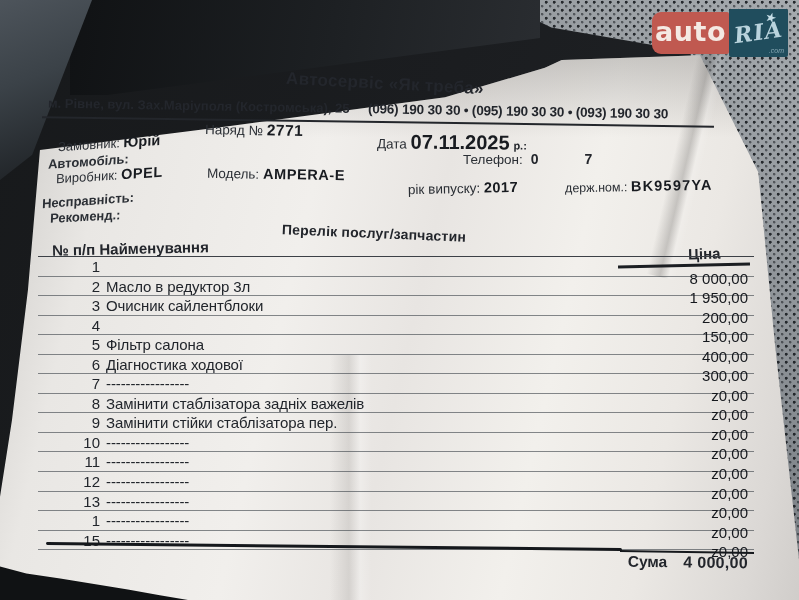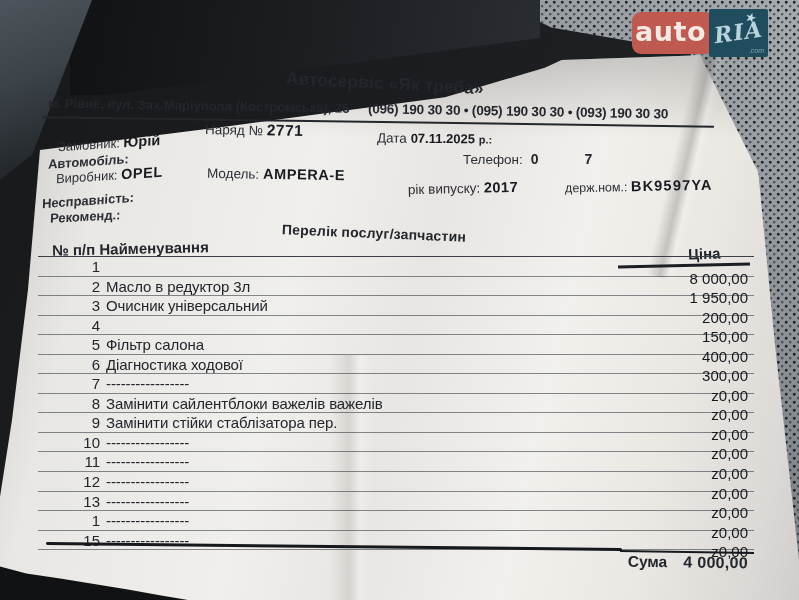--- a/index.html
+++ b/index.html
@@ -28,21 +28,21 @@
   .paper::before{content:'';position:absolute;inset:0;
     background:linear-gradient(to bottom, rgba(110,108,106,.30) 10%, rgba(255,255,255,0) 23%);}
   .crease-right{position:absolute;left:672px;top:50px;width:30px;height:230px;transform:rotate(13deg);
     background:linear-gradient(90deg,transparent,rgba(92,90,88,.28) 45%,rgba(255,255,255,.14) 75%,transparent);}
   .crease-mid{position:absolute;left:330px;top:355px;width:42px;height:245px;
     background:linear-gradient(90deg,rgba(140,135,130,0),rgba(118,114,110,.17) 45%,rgba(255,255,255,.25) 72%,transparent);}
   .torn{position:absolute;left:0;top:560px;width:188px;height:40px;background:#101214;
     clip-path:polygon(0 16%,14% 34%,32% 46%,50% 60%,68% 74%,85% 88%,100% 100%,0 100%);}
 
   
-  .logo{position:absolute;left:632px;top:9px;width:136px;height:48px;}
+  .logo{position:absolute;left:652px;top:9px;width:136px;height:48px;}
   .logo .autobox{position:absolute;left:0;top:3px;width:77px;height:42px;background:#c05950;
     border-radius:9px 2px 2px 9px;display:flex;align-items:center;justify-content:center;}
   .logo .autobox span{color:#f4e9e3;font-size:27px;font-weight:bold;letter-spacing:.5px;
     font-family:"DejaVu Sans",sans-serif;margin-top:-3px;}
   .logo .riabox{position:absolute;left:77px;top:0;width:59px;height:48px;background:#204d5d;border-radius:2px;}
   .logo .riabox .ria{position:absolute;left:5px;top:10px;font-family:"DejaVu Serif",serif;
     font-style:italic;font-weight:bold;font-size:22px;color:#b9d3dd;transform:rotate(-8deg);letter-spacing:1px;}
   .logo .riabox .star{position:absolute;left:36px;top:1px;font-size:13px;color:#c6dde6;transform:rotate(18deg);}
   .logo .riabox .tld{position:absolute;right:4px;bottom:3px;font-size:7px;color:#87a8b4;font-style:italic;}
 
@@ -55,21 +55,21 @@
   .title{left:286px;top:74px;font-size:17px;font-weight:bold;transform:rotate(3deg);letter-spacing:.3px;}
   .addrline{left:48px;top:99px;transform:rotate(1deg);font-weight:bold;}
   .addrline .addr{font-size:13px;}
   .addrline .phones{font-size:13.5px;margin-left:14px;letter-spacing:-.2px;}
   .rule-head{left:42px;top:121px;width:672px;height:2px;background:#23262b;transform:rotate(.8deg);}
   .naryad{left:205px;top:121px;transform:rotate(1.2deg);font-size:13.5px;}
   .naryad .val{font-size:15.5px;letter-spacing:.5px;}
   .zamovnyk{left:58px;top:135px;transform:rotate(-3.5deg) skewX(-5deg);font-size:13px;}
   .zamovnyk .val{font-size:14.5px;}
   .dateline{left:377px;top:131px;transform:rotate(.5deg);font-size:13.5px;}
-  .dateline .val{font-size:13px;}
+  .dateline .val{font-size:20px;}
   .dateline .suffix{font-size:11px;font-weight:bold;}
   .telefon{left:419px;top:151px;font-size:13.5px;margin-left:44px;}
   .telefon .v1{font-weight:bold;font-size:14px;margin-left:8px;}
   .telefon .v2{font-weight:bold;font-size:14px;margin-left:46px;}
   .avto{left:48px;top:154px;transform:rotate(-4deg) skewX(-6deg);font-size:13px;}
   .vyrobnyk{left:56px;top:167px;transform:rotate(-3.5deg) skewX(-5deg);font-size:13px;}
   .vyrobnyk .val{font-size:14.5px;letter-spacing:.5px;}
   .model{left:207px;top:166px;transform:rotate(1deg);font-size:13.5px;}
   .model .val{font-size:14.5px;letter-spacing:.6px;}
   .rik{left:408px;top:180px;transform:rotate(-1.2deg);font-size:13.5px;}
@@ -187,21 +187,21 @@
           <span class="no">1</span>
           <span class="pr">8 000,00</span>
         </div>
         <div class="row">
           <span class="no">2</span>
           <span class="nm">Масло в редуктор 3л</span>
           <span class="pr">1 950,00</span>
         </div>
         <div class="row">
           <span class="no">3</span>
-          <span class="nm">Очисник універсальний</span>
+          <span class="nm">Очисник сайлентблоки</span>
           <span class="pr">200,00</span>
         </div>
         <div class="row">
           <span class="no">4</span>
           <span class="pr">150,00</span>
         </div>
         <div class="row">
           <span class="no">5</span>
           <span class="nm">Фільтр салона</span>
           <span class="pr">400,00</span>
@@ -211,21 +211,21 @@
           <span class="nm">Діагностика ходової</span>
           <span class="pr">300,00</span>
         </div>
         <div class="row">
           <span class="no">7</span>
           <span class="nm">-----------------</span>
           <span class="pr">z0,00</span>
         </div>
         <div class="row">
           <span class="no">8</span>
-          <span class="nm">Замінити сайлентблоки важелів важелів</span>
+          <span class="nm">Замінити стаблізатора задніх важелів</span>
           <span class="pr">z0,00</span>
         </div>
         <div class="row">
           <span class="no">9</span>
           <span class="nm">Замінити стійки стаблізатора пер.</span>
           <span class="pr">z0,00</span>
         </div>
         <div class="row">
           <span class="no">10</span>
           <span class="nm">-----------------</span>

